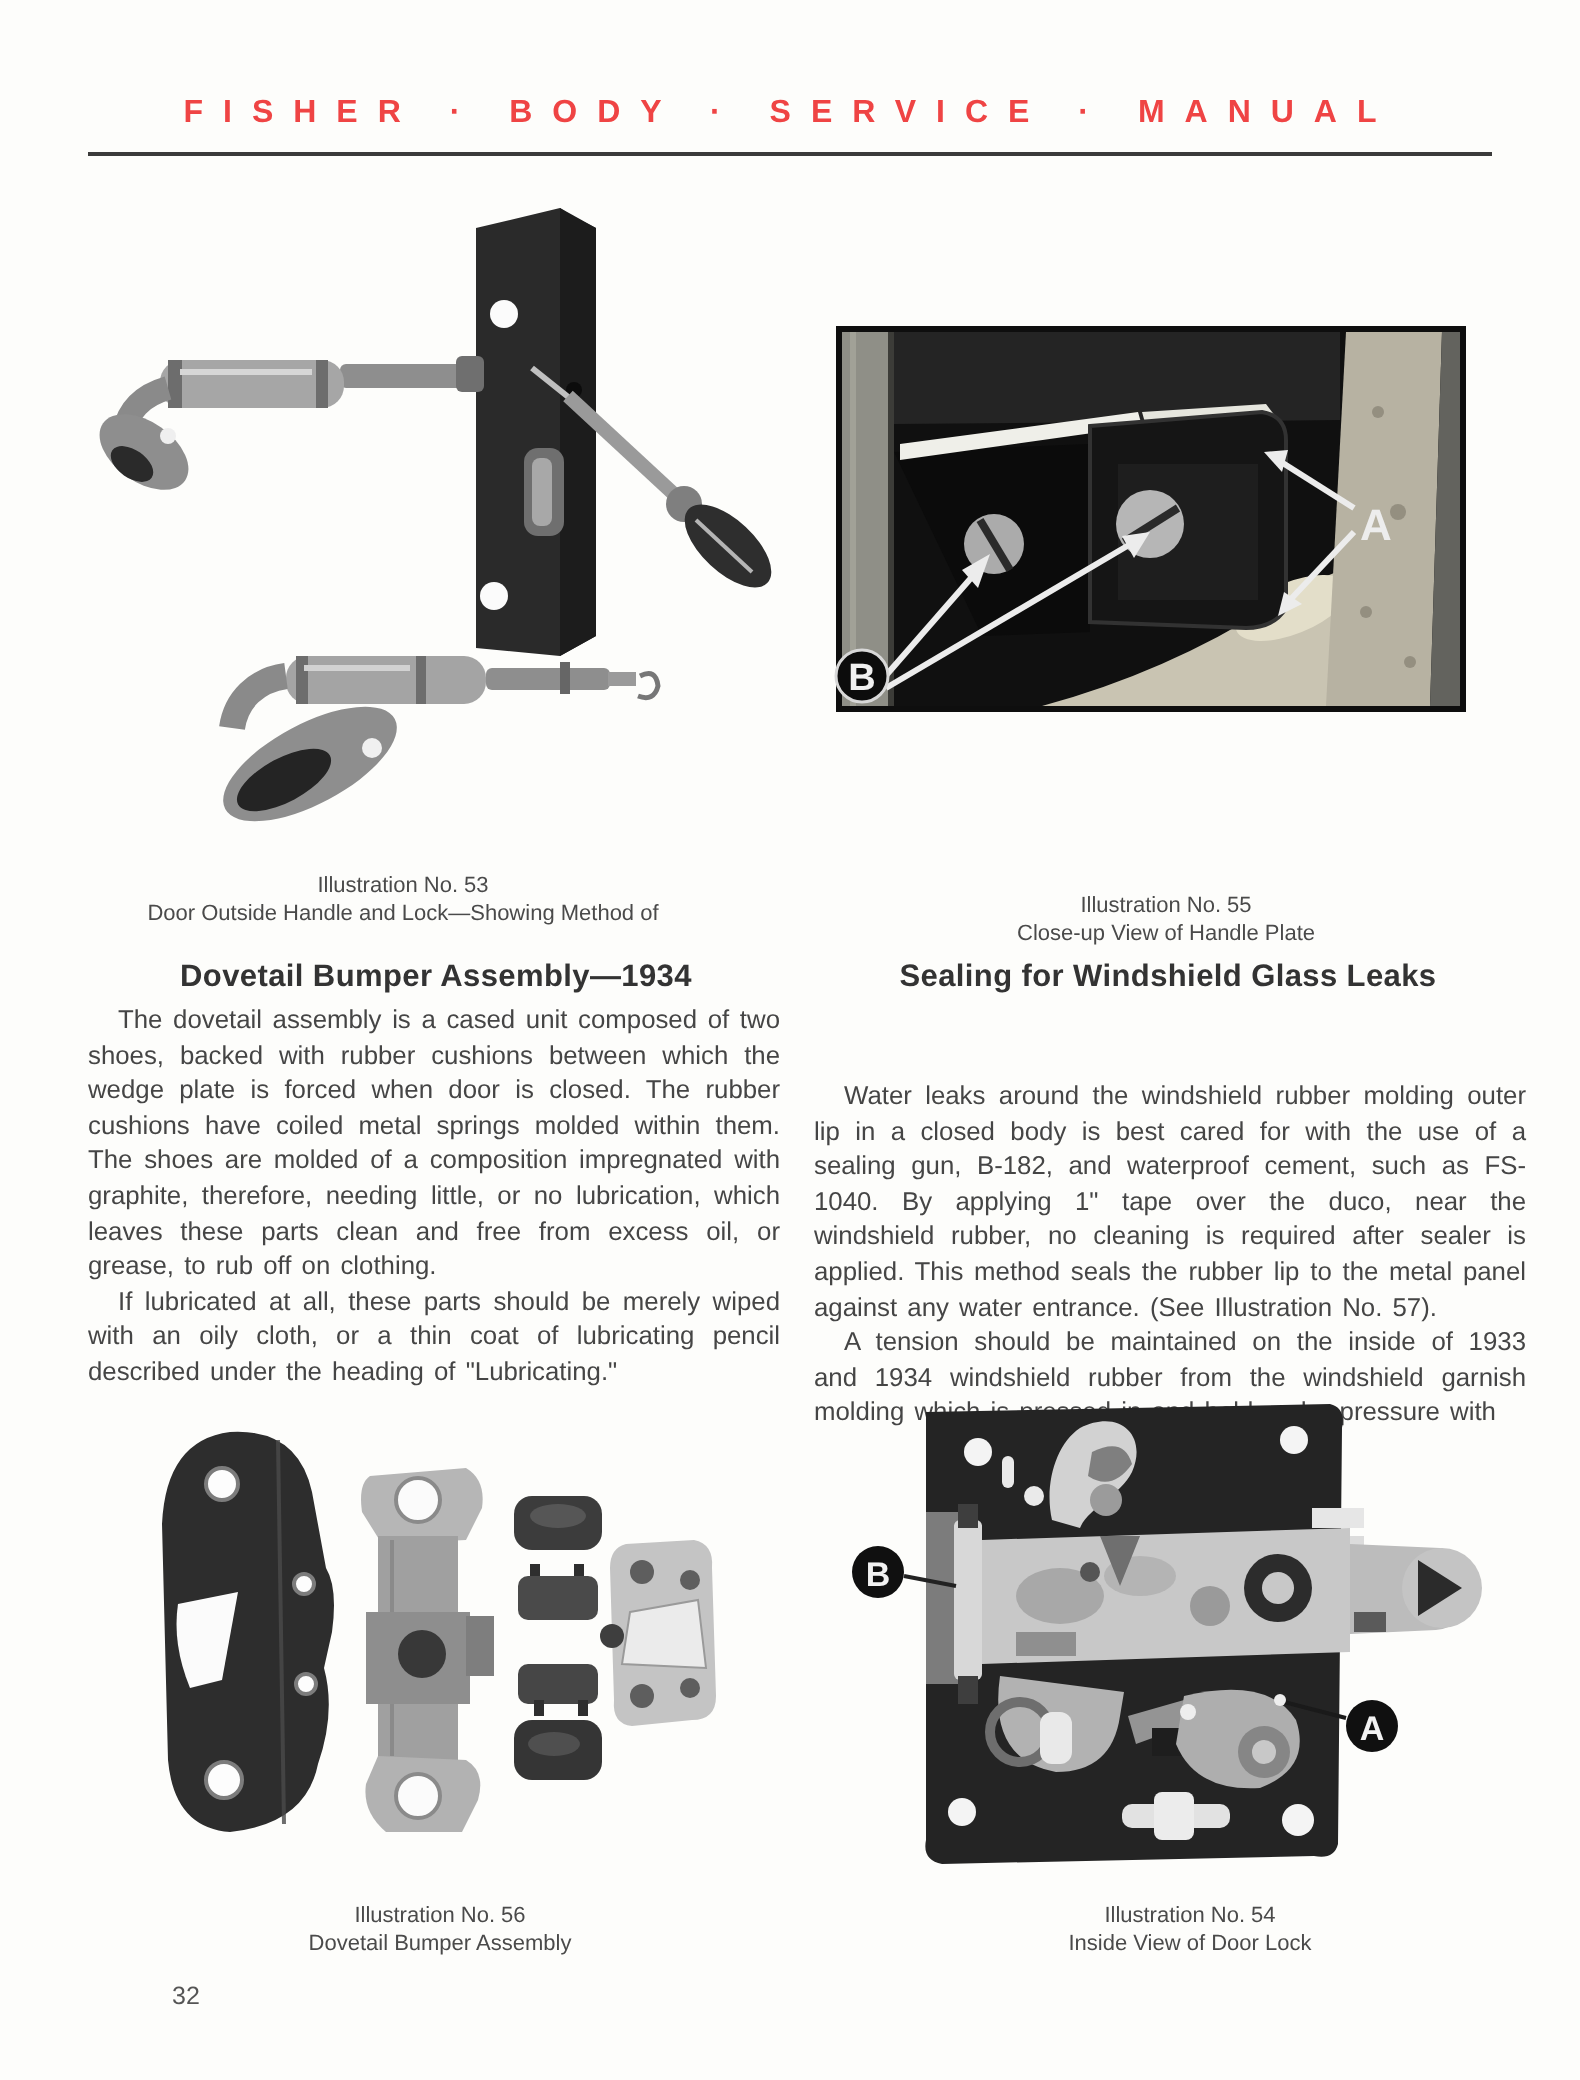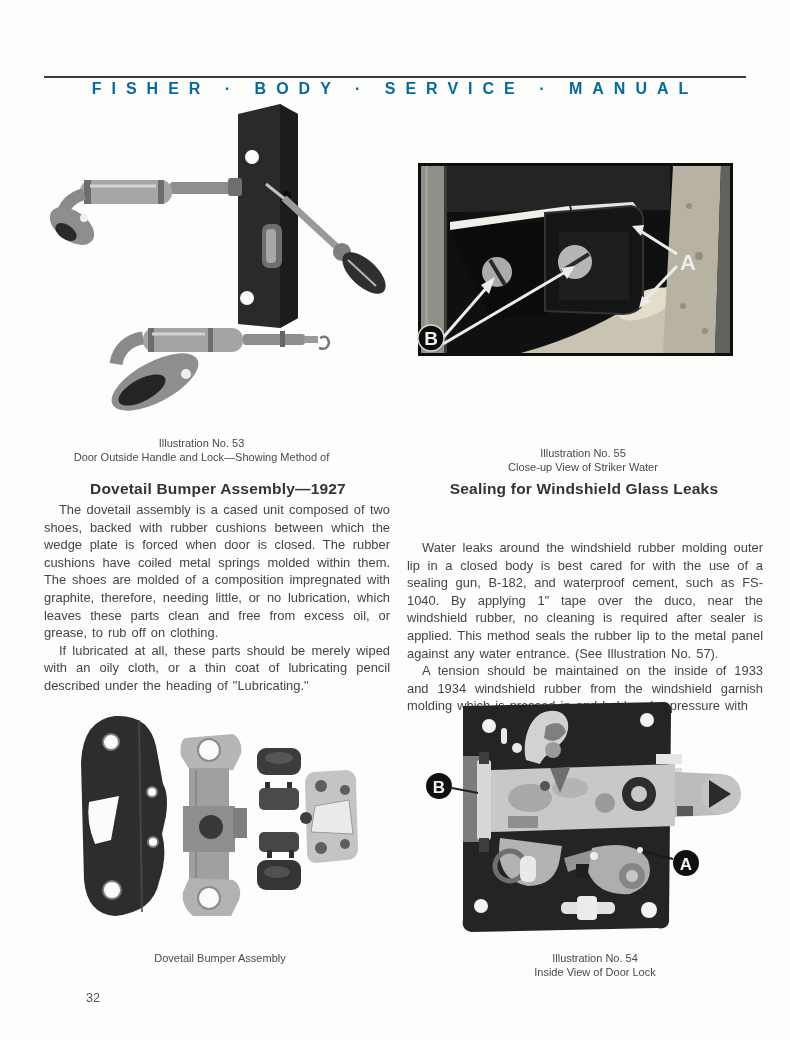--- a/index.html
+++ b/index.html
@@ -5,23 +5,22 @@
   html,body { margin:0; padding:0; }
   body {
     width:790px; height:1040px; position:relative;
     background:#fdfdfb; overflow:hidden;
     font-family:"Liberation Sans", sans-serif;
     color:#424242;
   }
   .abs { position:absolute; }
   .header-title {
     top:48px; left:0; width:790px; text-align:center;
-    font-size:16px; font-weight:700; letter-spacing:10px; color:#0369a1;
+    font-size:16px; font-weight:700; letter-spacing:10px; color:#ef4444;
     white-space:nowrap;
-    margin-top:32px;
   }
   .header-rule { top:76px; left:44px; width:702px; border-top:2px solid #3b3b3b; }
   .caption { text-align:center; font-size:11px; line-height:14px; color:#4a4a4a; }
   .section-heading {
     text-align:center; font-size:15.5px; font-weight:700; color:#333;
     letter-spacing:0.2px; white-space:nowrap;
   }
   .body-text {
     font-size:12.9px; line-height:17.6px; text-align:justify;
     word-spacing:1.5px; color:#454545;
@@ -155,24 +154,24 @@
   </svg>
 </div>
 
 <div class="abs caption" style="left:24px; top:436px; width:355px;">
   <div>Illustration No. 53</div>
   <div>Door Outside Handle and Lock—Showing Method of</div>
 </div>
 
 <div class="abs caption" style="left:408px; top:446px; width:350px;">
   <div>Illustration No. 55</div>
-  <div>Close-up View of Striker Water</div>
-</div>
-
-<div class="abs section-heading" style="left:44px; top:480px; width:348px;">Dovetail Bumper Assembly—1927</div>
+  <div>Close-up View of Handle Plate</div>
+</div>
+
+<div class="abs section-heading" style="left:44px; top:480px; width:348px;">Dovetail Bumper Assembly—1934</div>
 <div class="abs body-text" style="left:44px; top:501px; width:346px;">
   <p>The dovetail assembly is a cased unit composed of two shoes, backed with rubber cushions between which the wedge plate is forced when door is closed. The rubber cushions have coiled metal springs molded within them. The shoes are molded of a composition impregnated with graphite, therefore, needing little, or no lubrication, which leaves these parts clean and free from excess oil, or grease, to rub off on clothing.</p>
   <p>If lubricated at all, these parts should be merely wiped with an oily cloth, or a thin coat of lubricating pencil described under the heading of "Lubricating."</p>
 </div>
 
 <div class="abs section-heading" style="left:407px; top:480px; width:354px;">Sealing for Windshield Glass Leaks</div>
 <div class="abs body-text" style="left:407px; top:501px; width:356px;margin-top:38px;">
   <p>Water leaks around the windshield rubber molding outer lip in a closed body is best cared for with the use of a sealing gun, B-182, and waterproof cement, such as FS-1040. By applying 1" tape over the duco, near the windshield rubber, no cleaning is required after sealer is applied. This method seals the rubber lip to the metal panel against any water entrance. (See Illustration No. 57).</p>
   <p>A tension should be maintained on the inside of 1933 and 1934 windshield rubber from the windshield garnish molding which is pressed in and held under pressure with</p>
 </div>
@@ -296,20 +295,21 @@
     <g>
       <line x1="253" y1="161" x2="222" y2="153" stroke="#1a1a1a" stroke-width="2"></line>
       <circle cx="220" cy="152" r="3" fill="#eee"></circle>
       <circle cx="266" cy="165" r="13" fill="#101010"></circle>
       <text class="svg-label" x="266" y="172" font-size="17" fill="#f2f2f2" text-anchor="middle">A</text>
     </g>
   </svg>
 </div>
 
 <div class="abs caption" style="left:70px; top:951px; width:300px;">
+  <div>Illustration No. 56</div>
   <div>Dovetail Bumper Assembly</div>
 </div>
 
 <div class="abs caption" style="left:437px; top:951px; width:316px;">
   <div>Illustration No. 54</div>
   <div>Inside View of Door Lock</div>
 </div>
 
 <div class="abs page-number" style="left:56px; top:991px;">32</div>
 

